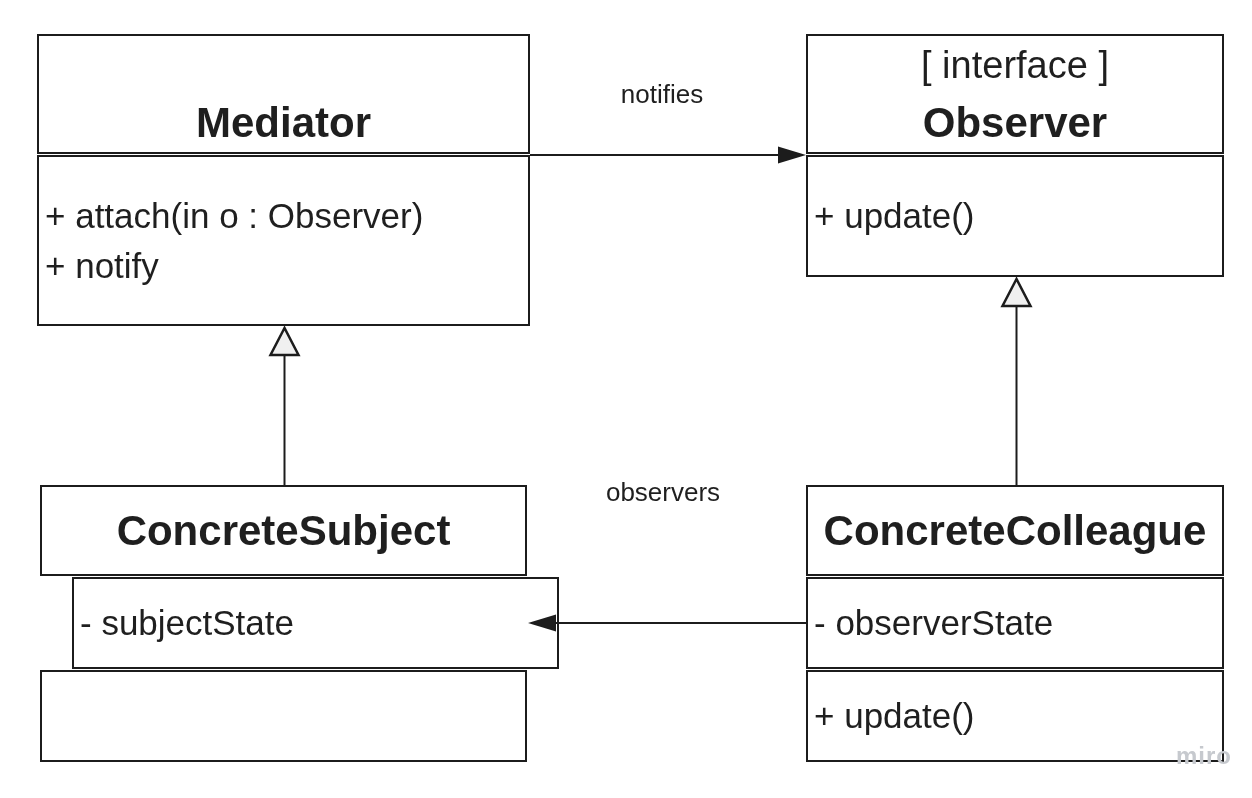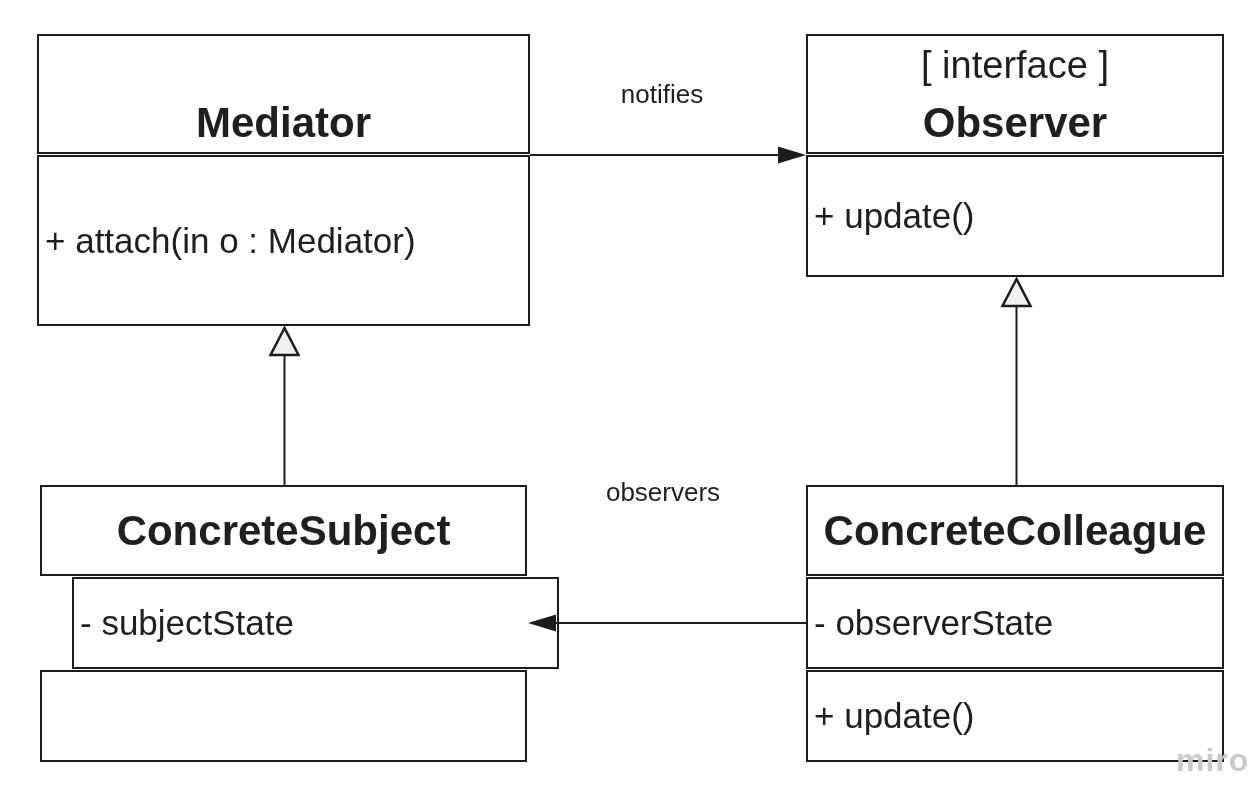--- a/index.html
+++ b/index.html
@@ -77,21 +77,21 @@
     left: 0; top: 0;
     width: 1252px; height: 798px;
     pointer-events: none;
   }
   .connectors line { stroke: var(--line); stroke-width: 2; }
   .arrowhead-filled { fill: var(--line); stroke: none; }
   .triangle-hollow { fill: var(--triangle-fill); stroke: var(--line); stroke-width: 2.5; }
   .watermark {
     position: absolute;
     left: 1176px; top: 742px;
-    font-size: 32px;
+    font-size: 24px;
     font-weight: 600;
     letter-spacing: 1px;
     color: var(--watermark);
   }
 
   
   #box-mediator           { left: 37px;  top: 34px;  width: 493px; }
   #box-mediator .c-title  { height: 120px; justify-content: flex-end; }
   #box-mediator .c-members{ height: 171px; }
 
@@ -115,21 +115,22 @@
 </head>
 <body>
 
 <div class="canvas">
 
   <div class="class-box" id="box-mediator">
     <div class="compartment c-title">
       <div class="class-name">Mediator</div>
     </div>
     <div class="compartment c-members">
-      <div class="member">+ attach(in o : Mediator)</div>
+      <div class="member">+ attach(in o : Observer)</div>
+      <div class="member">+ notify</div>
     </div>
   </div>
 
   <div class="class-box" id="box-observer">
     <div class="compartment c-title">
       <div class="stereotype">[ interface ]</div>
       <div class="class-name">Observer</div>
     </div>
     <div class="compartment c-members">
       <div class="member">+ update()</div>

